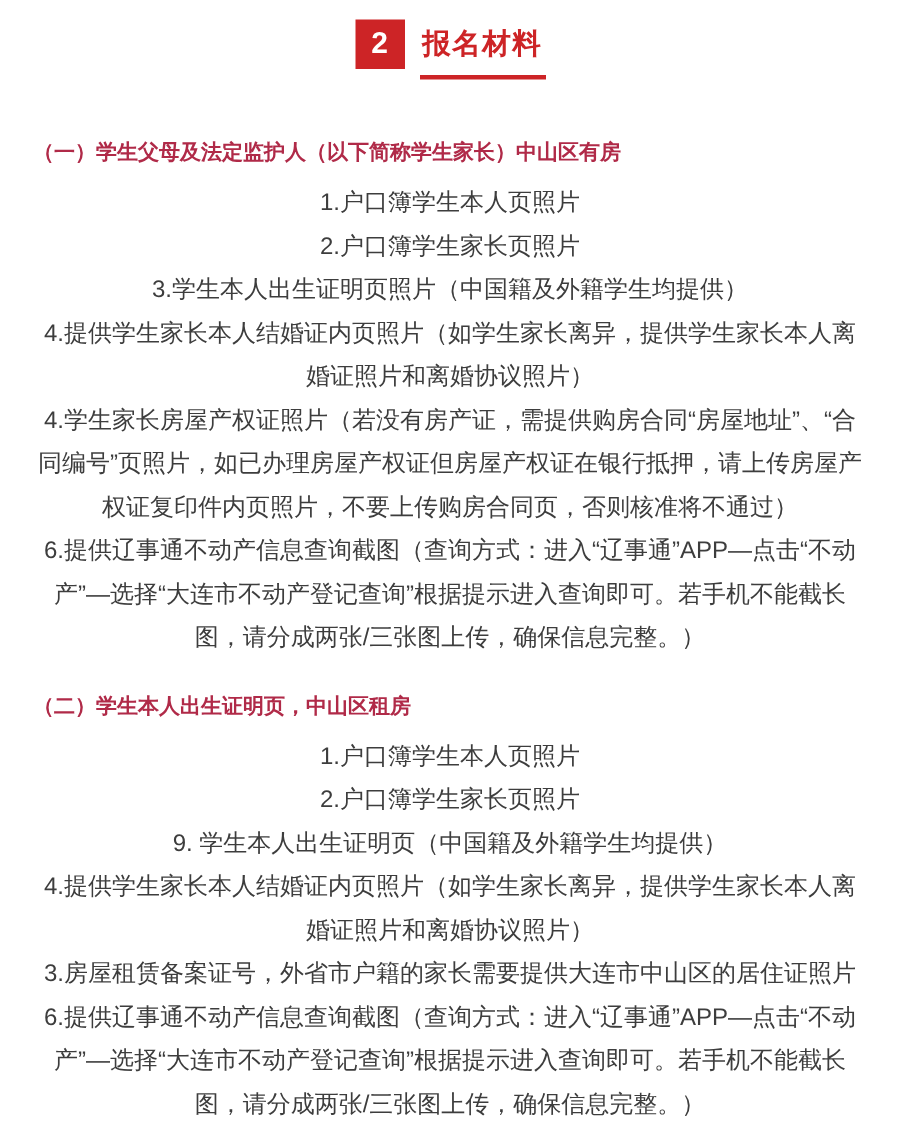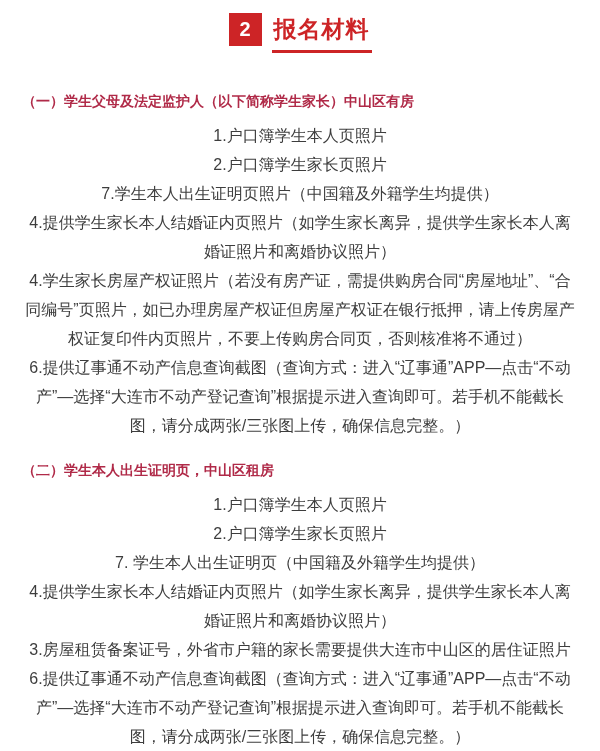--- a/index.html
+++ b/index.html
@@ -31,21 +31,21 @@
     flex: 0 0 auto;
   }
   .title-block {
     margin-left: 10px;
     border-bottom: 3px solid var(--accent-red, #cd2426);
     padding: 0 2px 4px 2px;
   }
   .title-text {
     display: block;
     line-height: 33px;
-    font-size: 23px;
+    font-size: 19px;
     font-weight: bold;
     letter-spacing: 1px;
     color: var(--accent-red, #cd2426);
   }
   .content {
     padding: 0 22px;
   }
   .section-heading {
     font-size: 14px;
     font-weight: bold;
@@ -75,30 +75,30 @@
       <span class="title-text">报名材料</span>
     </div>
   </div>
 
   <div class="content">
 
     <div class="section">
       <h2 class="section-heading">（一）学生父母及法定监护人（以下简称学生家长）中山区有房</h2>
       <p class="list-item">1.户口簿学生本人页照片</p>
       <p class="list-item">2.户口簿学生家长页照片</p>
-      <p class="list-item">7.学生本人出生证明页照片（中国籍及外籍学生均提供）</p>
+      <p class="list-item">3.学生本人出生证明页照片（中国籍及外籍学生均提供）</p>
       <p class="list-item">4.提供学生家长本人结婚证内页照片（如学生家长离异，提供学生家长本人离婚证照片和离婚协议照片）</p>
       <p class="list-item">4.学生家长房屋产权证照片（若没有房产证，需提供购房合同“房屋地址”、“合同编号”页照片，如已办理房屋产权证但房屋产权证在银行抵押，请上传房屋产权证复印件内页照片，不要上传购房合同页，否则核准将不通过）</p>
       <p class="list-item">6.提供辽事通不动产信息查询截图（查询方式：进入“辽事通”APP—点击“不动产”—选择“大连市不动产登记查询”根据提示进入查询即可。若手机不能截长图，请分成两张/三张图上传，确保信息完整。）</p>
     </div>
 
     <div class="section">
       <h2 class="section-heading">（二）学生本人出生证明页，中山区租房</h2>
       <p class="list-item">1.户口簿学生本人页照片</p>
       <p class="list-item">2.户口簿学生家长页照片</p>
-      <p class="list-item">7. 学生本人出生证明页（中国籍及外籍学生均提供）</p>
+      <p class="list-item">9. 学生本人出生证明页（中国籍及外籍学生均提供）</p>
       <p class="list-item">4.提供学生家长本人结婚证内页照片（如学生家长离异，提供学生家长本人离婚证照片和离婚协议照片）</p>
       <p class="list-item">3.房屋租赁备案证号，外省市户籍的家长需要提供大连市中山区的居住证照片</p>
       <p class="list-item">6.提供辽事通不动产信息查询截图（查询方式：进入“辽事通”APP—点击“不动产”—选择“大连市不动产登记查询”根据提示进入查询即可。若手机不能截长图，请分成两张/三张图上传，确保信息完整。）</p>
     </div>
 
   </div>
 </div>
 
 </body></html>

